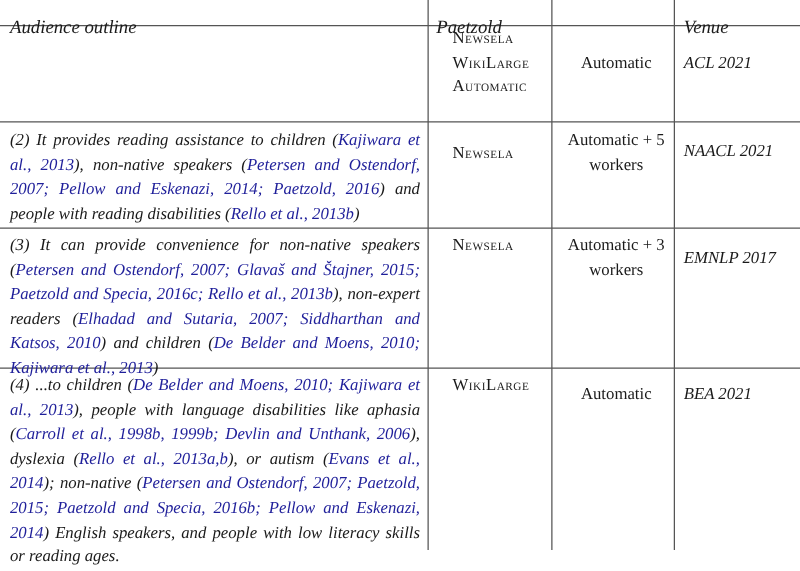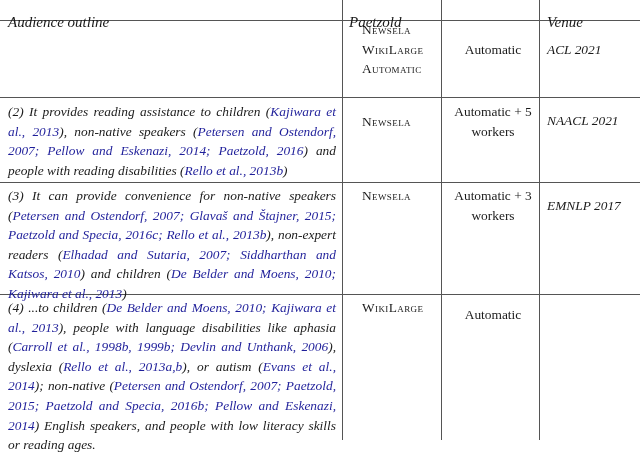--- a/index.html
+++ b/index.html
@@ -61,15 +61,16 @@
     <div>Newsela</div>
   </div>
   <div class="cell ev" style="top:186px">Automatic + 3 workers</div>
   <div class="cell ven" style="top:196px">EMNLP 2017</div>
 
   <div class="cell aud" style="top:298px"><span>(4) ...to children (</span><span class="cite">De Belder and Moens, 2010; Kajiwara et al., 2013</span><span>), people with language disabilities like aphasia (</span><span class="cite">Carroll et al., 1998b, 1999b; Devlin and Unthank, 2006</span><span>), dyslexia (</span><span class="cite">Rello et al., 2013a,b</span><span>), or autism (</span><span class="cite">Evans et al., 2014</span><span>); non-native (</span><span class="cite">Petersen and Ostendorf, 2007; Paetzold, 2015; Paetzold and Specia, 2016b; Pellow and Eskenazi, 2014</span><span>) English speakers, and people with low literacy skills or reading ages.</span></div>
   <div class="cell ds" style="top:298px">
     <div>WikiLarge</div>
   </div>
   <div class="cell ev" style="top:305px">Automatic</div>
+  <div class="cell ven" style="top:305px">BEA 2021</div>
 </div>
 
 <div class="caption">&nbsp;</div>
 
 </body></html>

